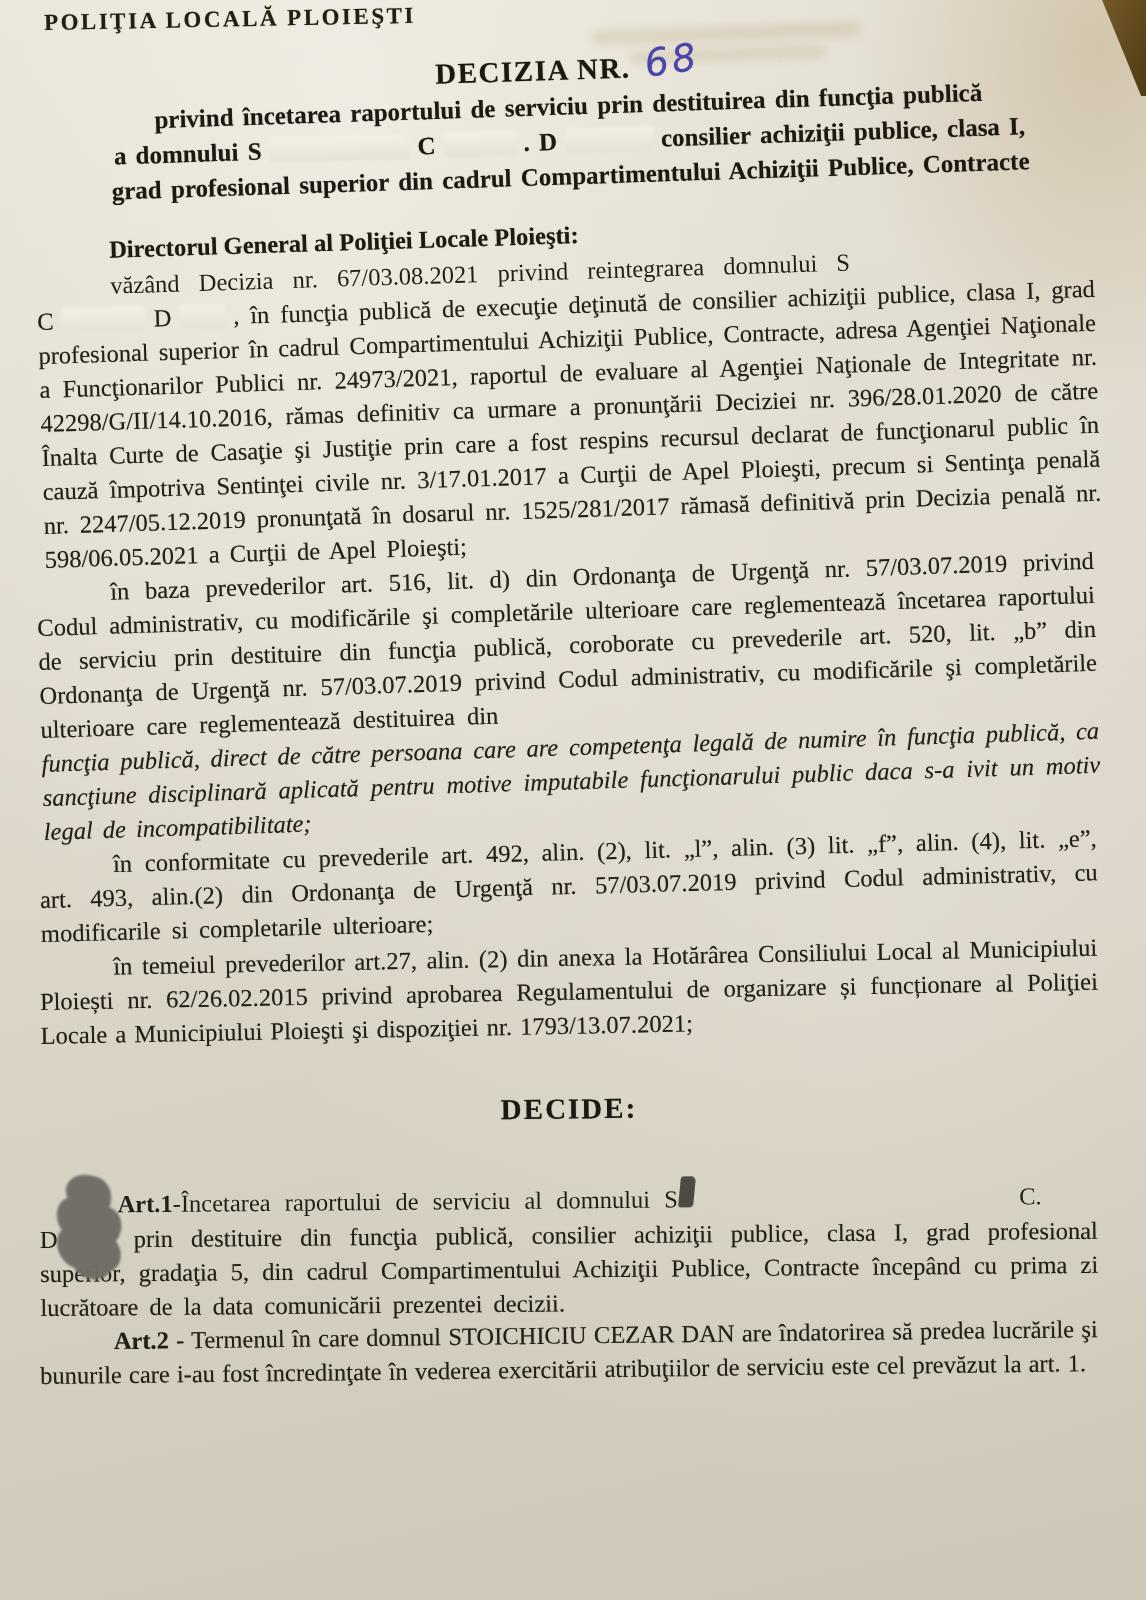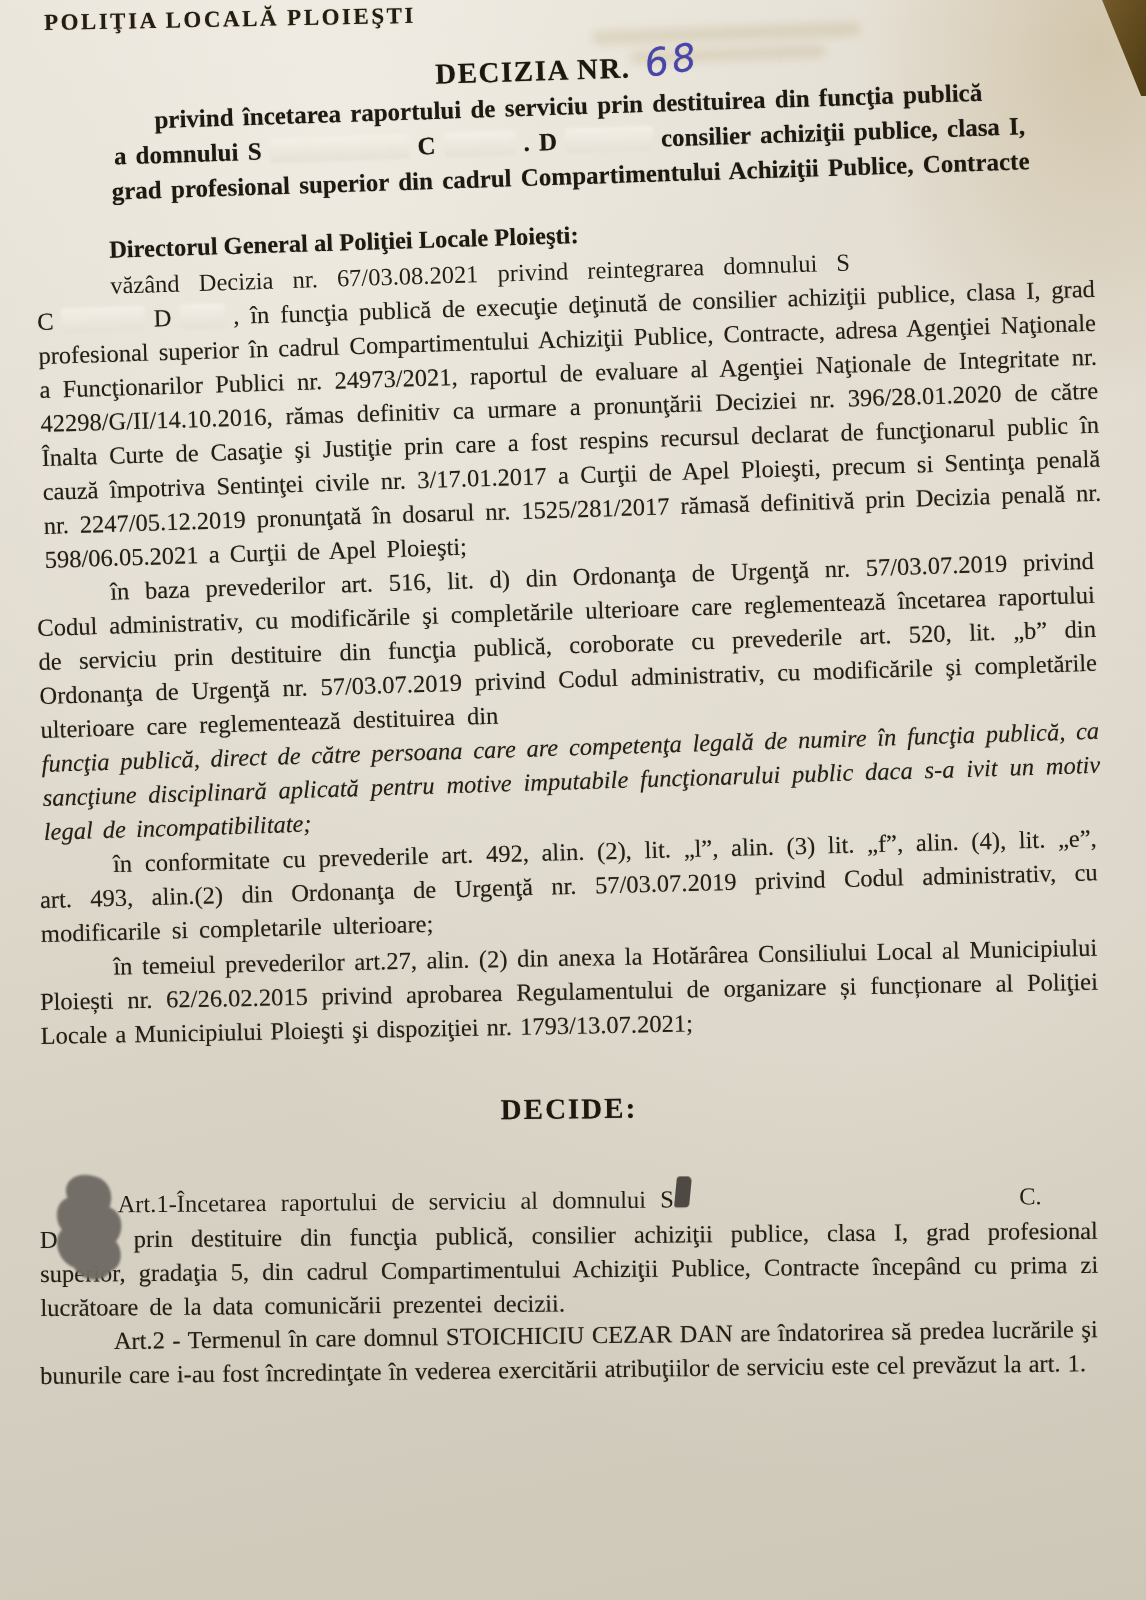--- a/index.html
+++ b/index.html
@@ -23,21 +23,21 @@
     clip-path:polygon(64% 0, 100% 0, 100% 100%, 96% 100%);
   }
 
   
   .ghost { position:absolute; background:rgba(150,122,55,0.16); filter:blur(4px); border-radius:6px; transform:rotate(-2deg); }
   .ghost1 { left:592px; top:26px; width:268px; height:15px; }
   .ghost2 { left:630px; top:48px; width:196px; height:13px; }
 
   .content { position:absolute; left:40px; top:0; width:1058px; }
 
-  .bold { font-weight:normal; }
+  .bold { font-weight:bold; }
 
   .letterhead {
     margin:10px 0 0 4px; font-size:23px; font-weight:bold; letter-spacing:2.5px;
     color:#241d10; transform:rotate(-1.1deg); transform-origin:0 50%;
     text-shadow:0 0 1px rgba(60,45,20,0.5);
   }
 
   .title-block { margin-top:26px; transform:rotate(-1.9deg); transform-origin:0 50%; text-align:center; }
   .decizia-line { font-size:29px; font-weight:bold; letter-spacing:1.5px; color:#1c1810;
                   text-shadow:0 0 1px rgba(40,32,18,0.55); }

